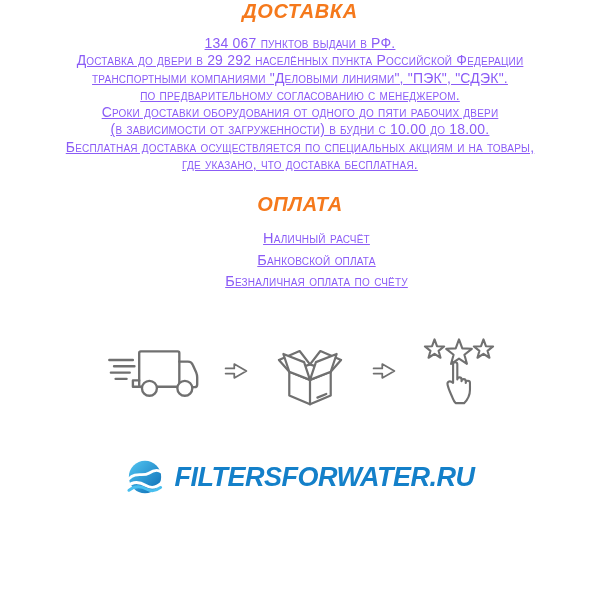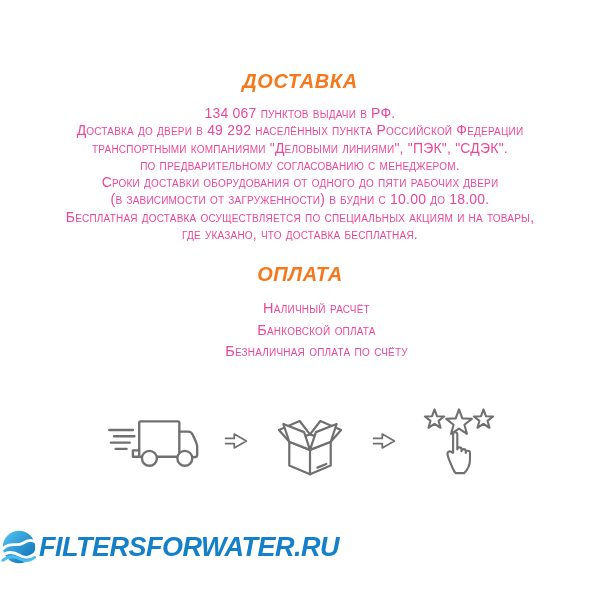--- a/index.html
+++ b/index.html
@@ -5,51 +5,51 @@
   html,body{margin:0;padding:0;background:#fff;}
   .page{
     width:600px;height:600px;position:relative;overflow:hidden;
     background:#fff;text-align:center;
     font-family:"Liberation Sans",sans-serif;
   }
   .section-title{
     margin:0;color:#F5791C;font-size:20px;font-weight:bold;font-style:italic;
     letter-spacing:.6px;line-height:22px;
   }
-  .delivery-title{padding-top:70px;}
+  .delivery-title{}
   .payment-title{margin-top:20px;}
   .text-block{margin-top:13px;}
   .line{
-    color:#ec4899;font-size:14px;line-height:17.3px;
-    font-variant:small-caps;letter-spacing:.2px;white-space:nowrap;
+    color:#8b5cf6;font-size:14px;line-height:17.3px;
+    font-variant:small-caps;letter-spacing:.2px;white-space:nowrap;text-decoration:underline;
   }
   .pay-line{line-height:21.5px;font-size:14.5px;padding-left:33px;}
   .icons-row{
     margin-top:38px;display:flex;justify-content:center;align-items:center;gap:24px;
   }
   .icons-row svg{display:block;}
   .footer{
-    margin-top:46px;display:flex;align-items:center;gap:1px;
+    margin-top:46px;display:flex;justify-content:center;align-items:center;gap:11px;
   }
   .brand-text{
     color:#1480C9;font-size:27px;font-weight:bold;font-style:italic;
     letter-spacing:-0.5px;line-height:38px;
   }
   .ic{stroke:#707070;fill:none;stroke-linecap:round;stroke-linejoin:round;}
 </style>
 </head>
 <body>
 
 <div class="page">
 
   <h1 class="section-title delivery-title">ДОСТАВКА</h1>
 
   <div class="text-block">
     <div class="line">134 067 пунктов выдачи в РФ.</div>
-    <div class="line">Доставка до двери в 49 292 населённых пункта Российской Федерации</div>
+    <div class="line">Доставка до двери в 29 292 населённых пункта Российской Федерации</div>
     <div class="line">транспортными компаниями "Деловыми линиями", "ПЭК", "СДЭК".</div>
     <div class="line">по предварительному согласованию с менеджером.</div>
     <div class="line">Сроки доставки оборудования от одного до пяти рабочих двери</div>
     <div class="line">(в зависимости от загруженности) в будни с 10.00 до 18.00.</div>
     <div class="line">Бесплатная доставка осуществляется по специальных акциям и на товары,</div>
     <div class="line">где указано, что доставка бесплатная.</div>
   </div>
 
   <h2 class="section-title payment-title">ОПЛАТА</h2>
 

